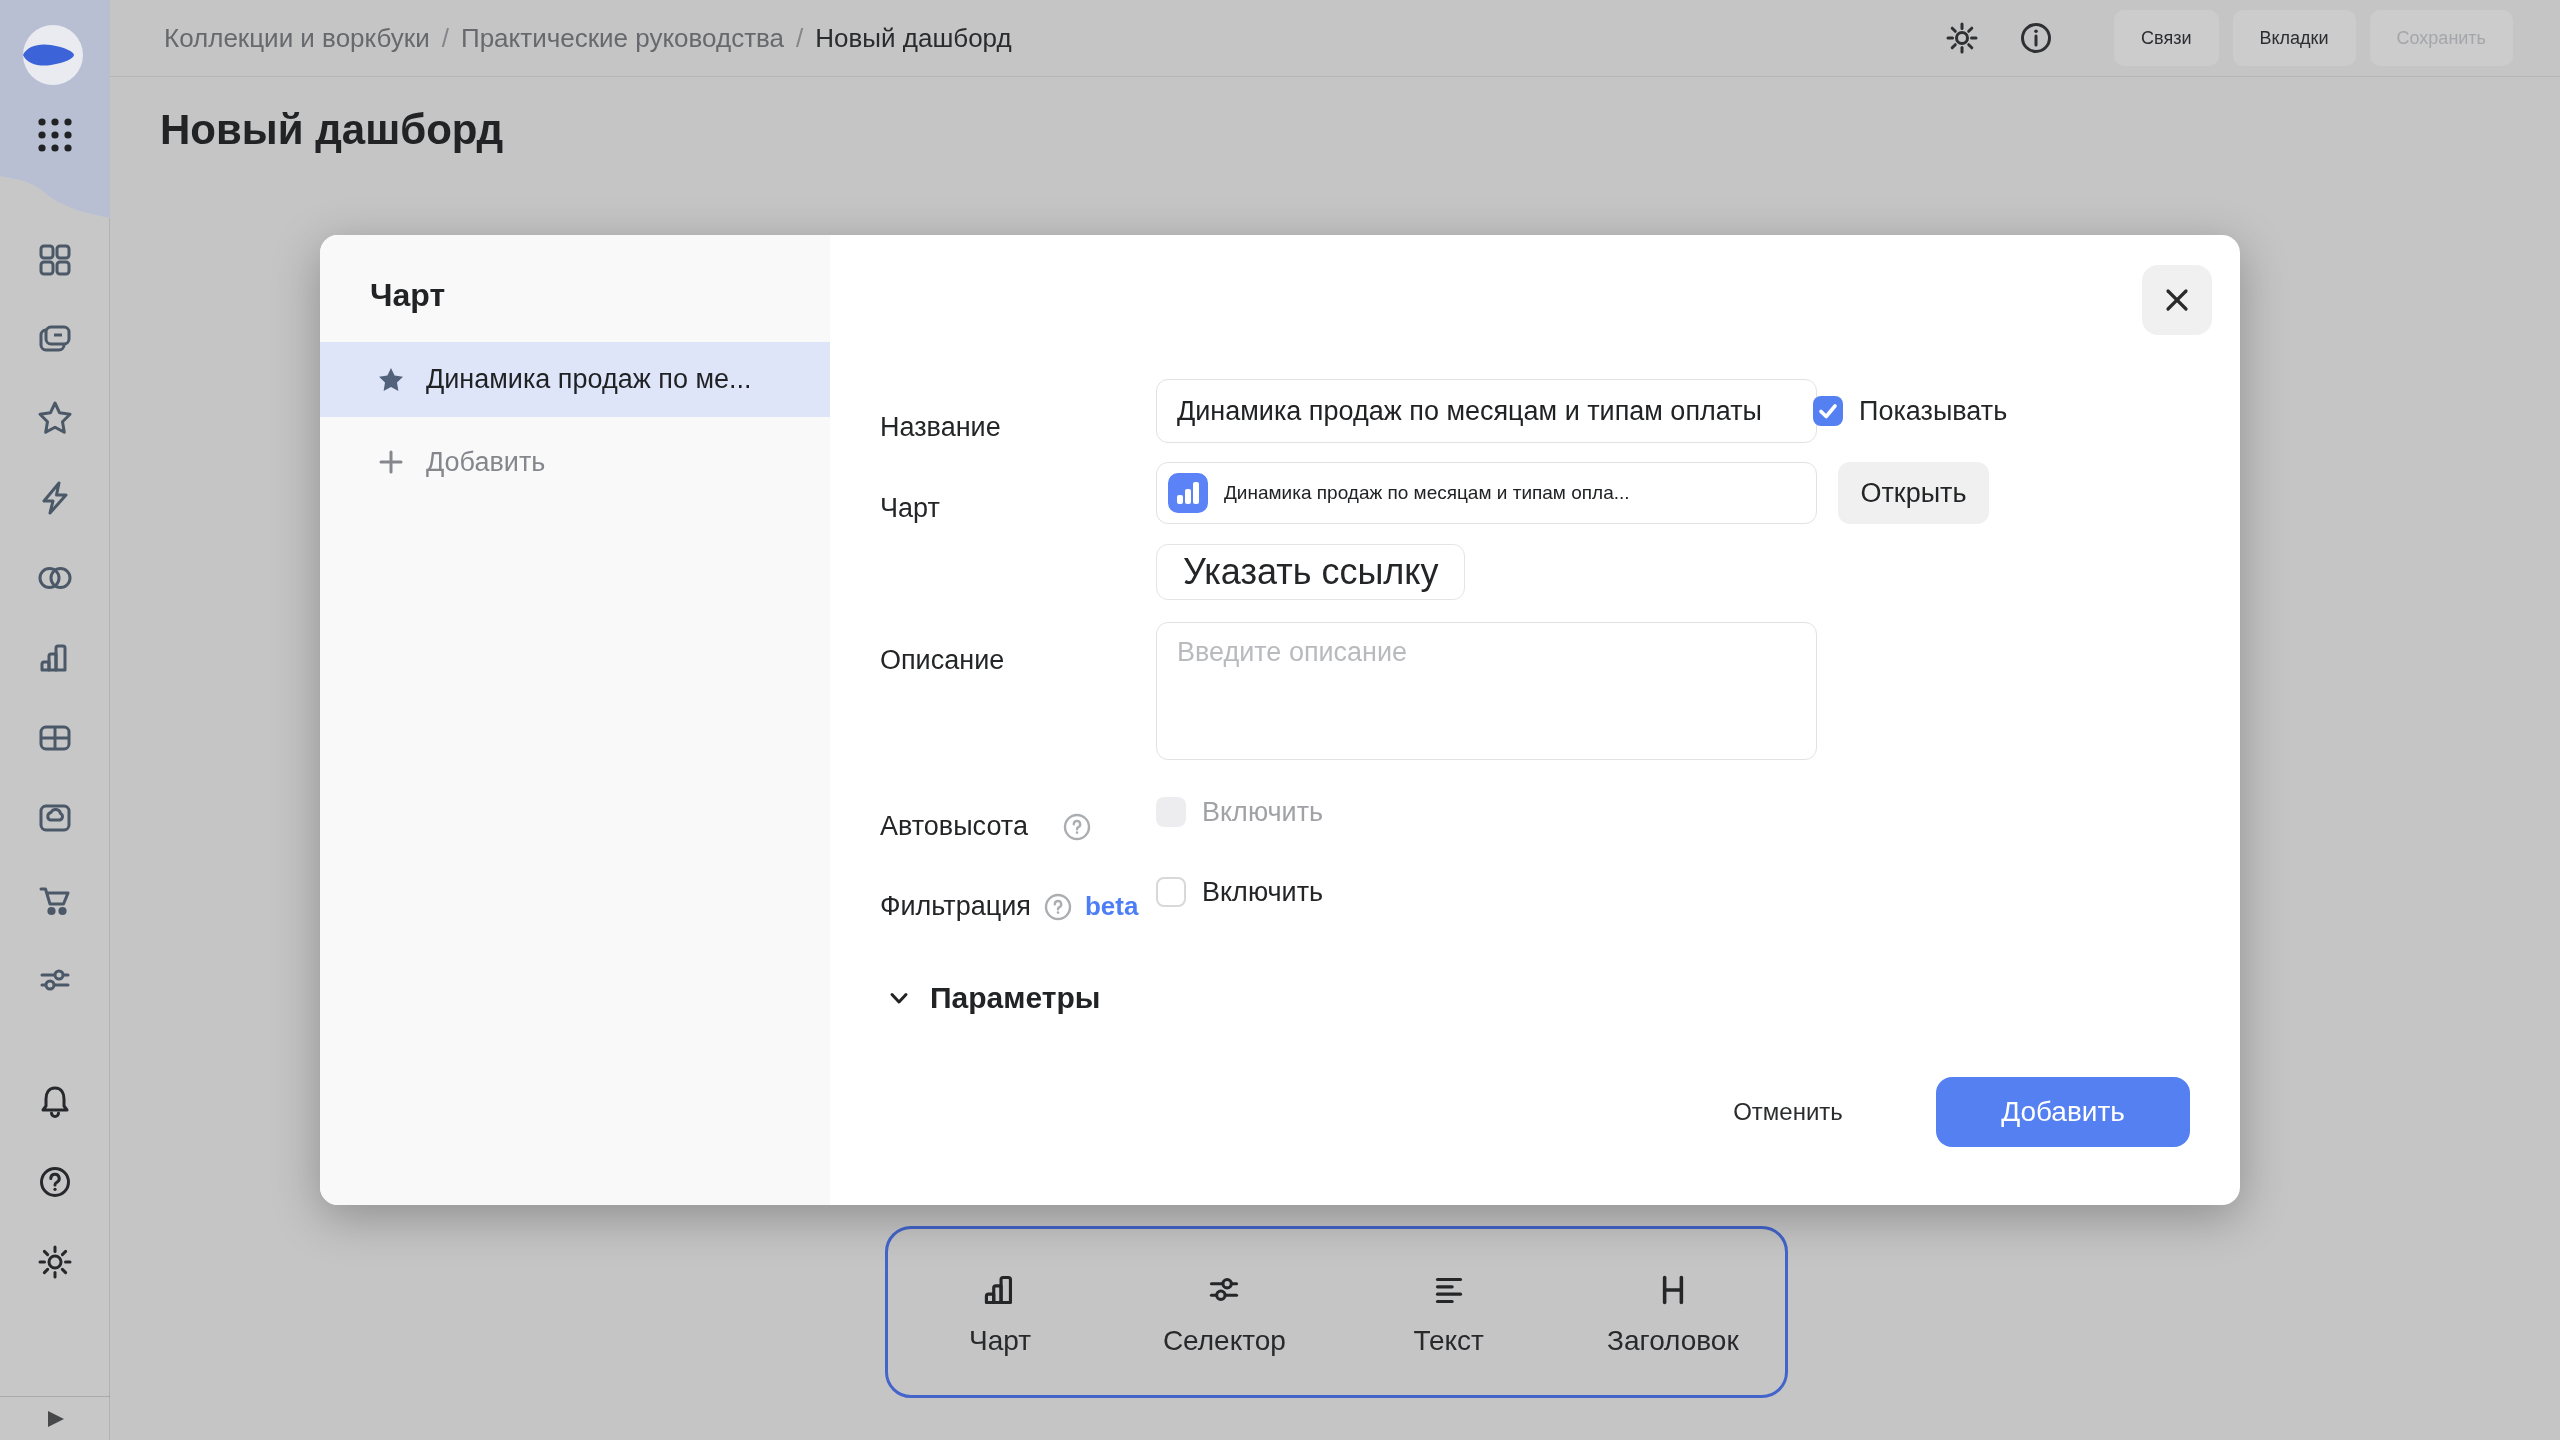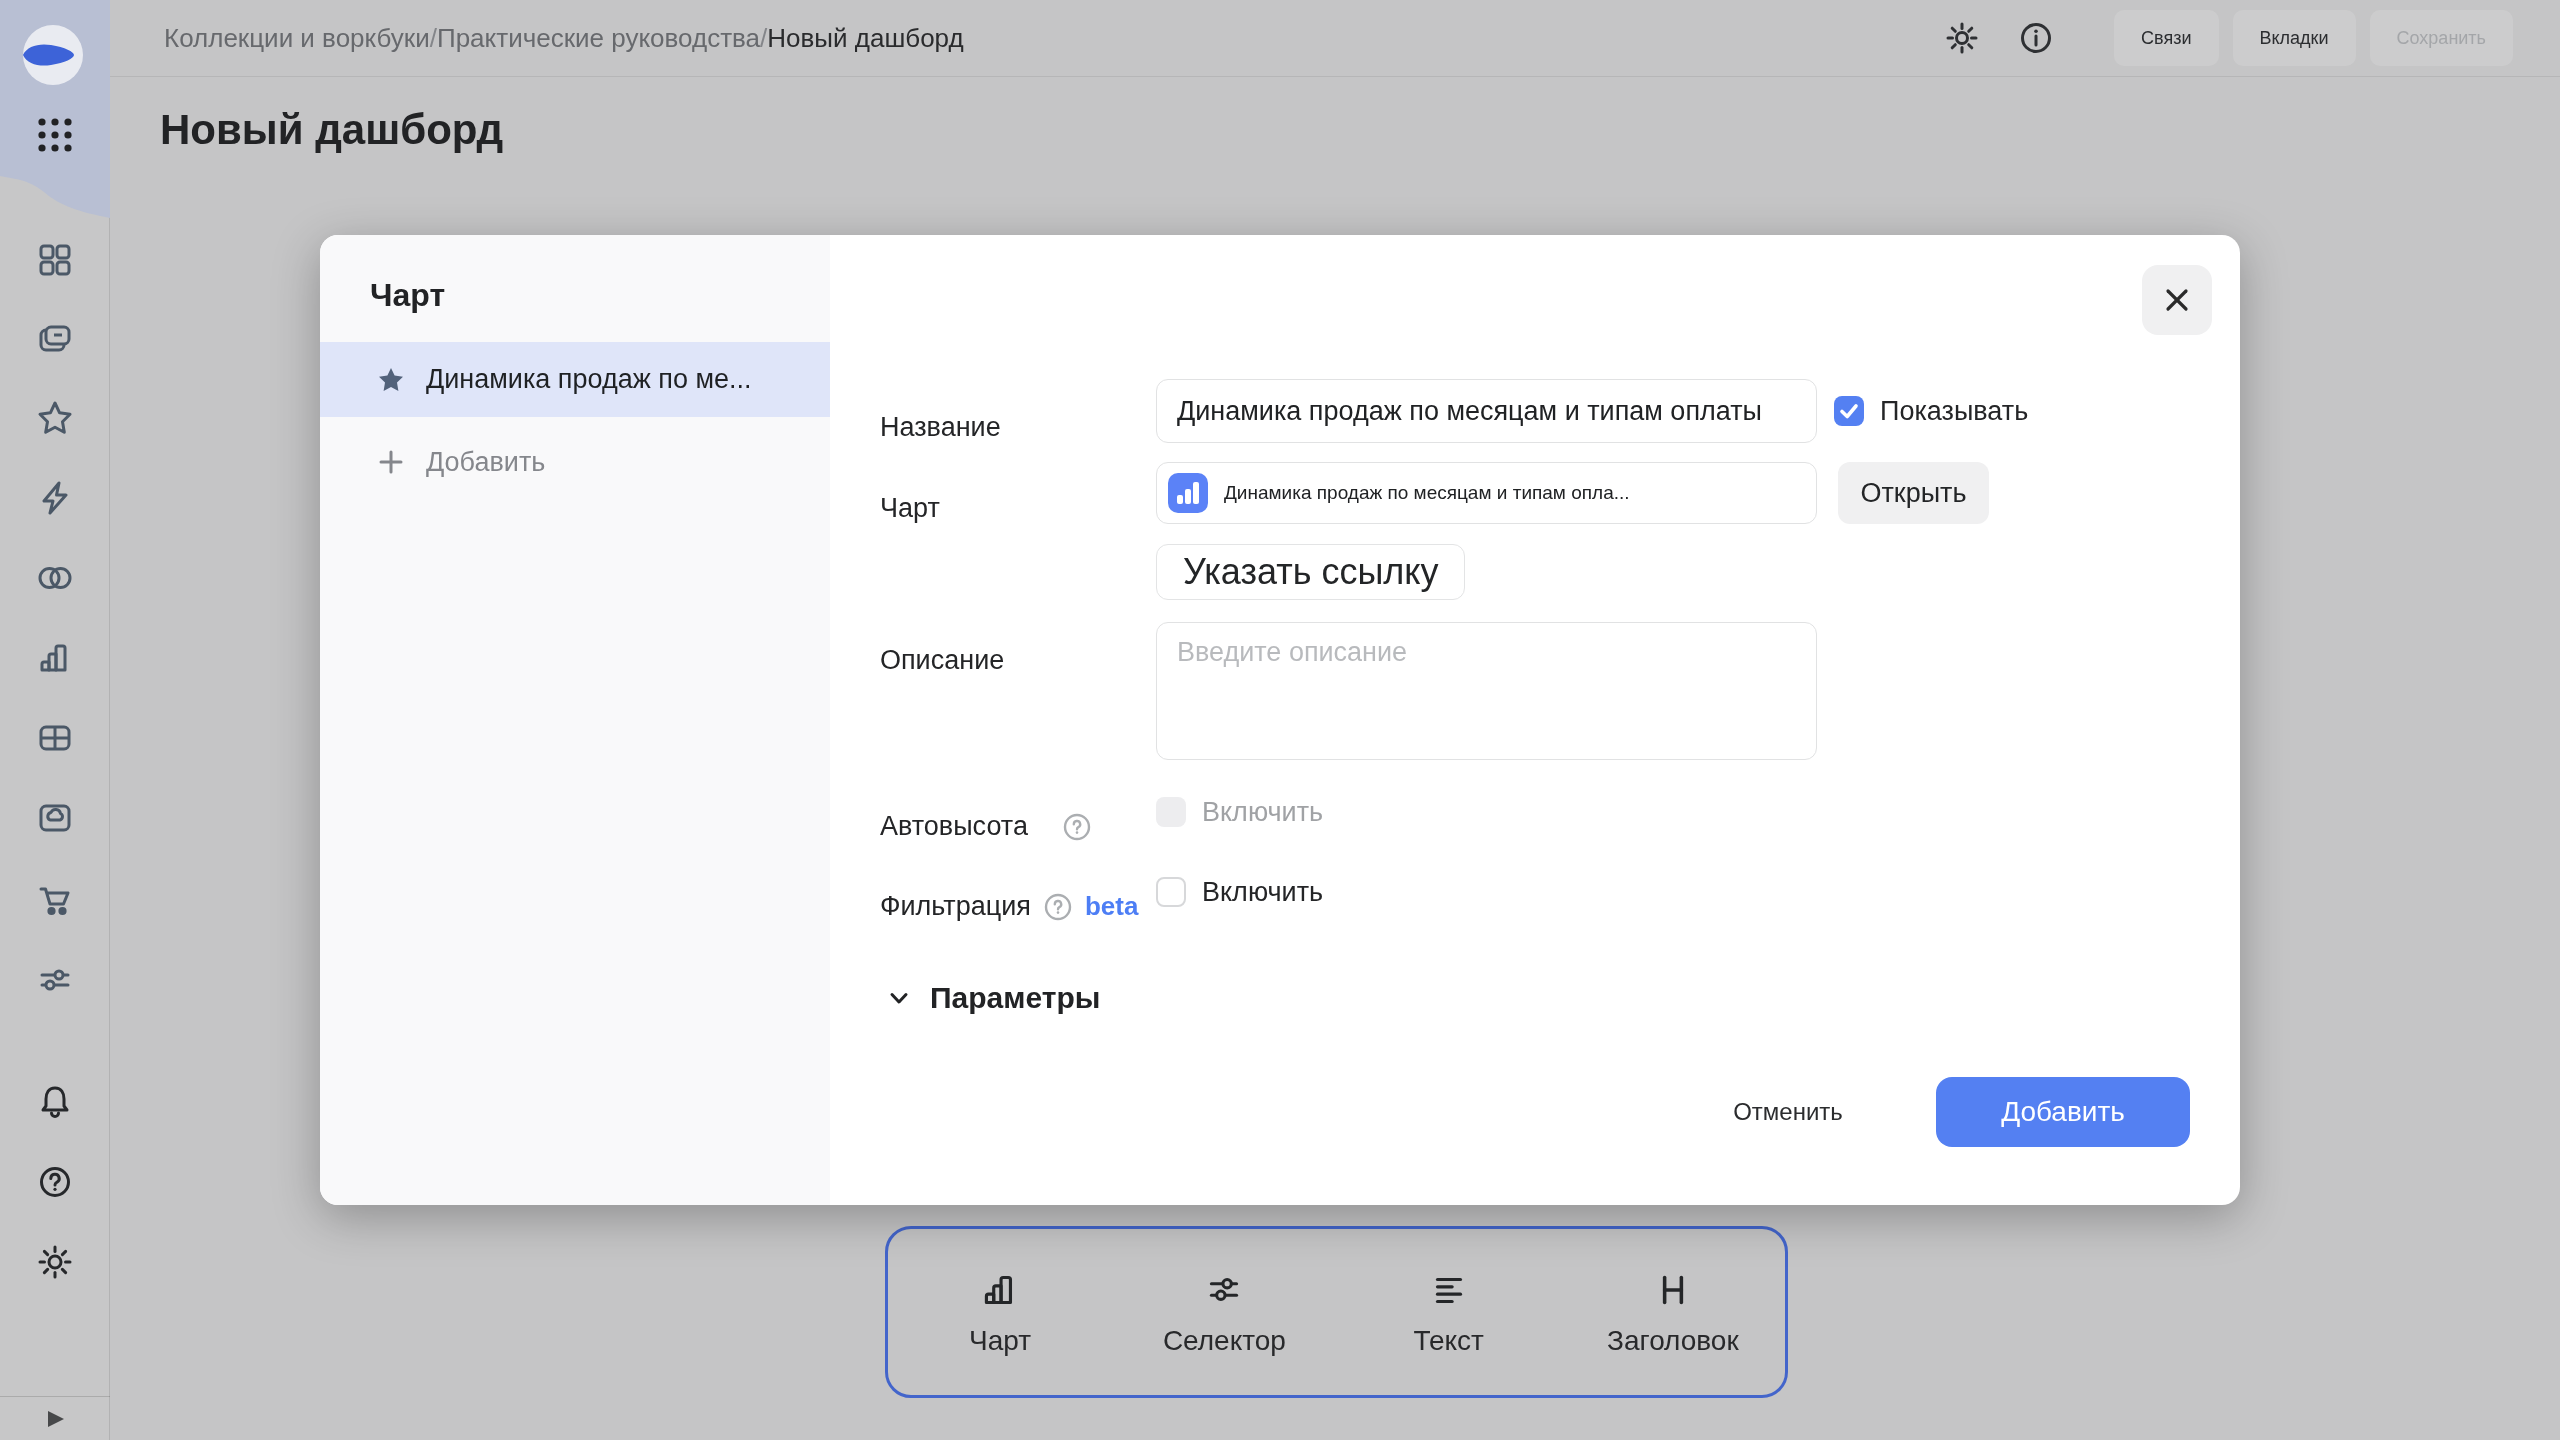--- a/index.html
+++ b/index.html
@@ -19,21 +19,21 @@
   .side-icon.dark { color:#26282b; }
   .logo { position:absolute; left:21px; top:23px; width:64px; height:64px; cursor:pointer; }
   .apps-grid { position:absolute; left:35px; top:115px; width:40px; height:40px; color:#212224; cursor:pointer; }
   .side-divider { position:absolute; left:0; top:1396px; width:110px; height:1px; background:rgba(0,0,0,.14); }
   .play-btn { position:absolute; left:40px; top:1404px; width:30px; height:30px; color:#47484a; cursor:pointer; }
 
   
   .header { position:absolute; left:110px; top:0; width:2450px; height:77px;
     display:flex; align-items:center; padding:0 47px 0 54px;
     border-bottom:1px solid #b6b6b7; }
-  .breadcrumb { display:flex; align-items:flex-start; gap:0; font-size:26px; color:#67696d; }
+  .breadcrumb { display:flex; align-items:flex-start; gap:12px; font-size:26px; color:#67696d; }
   .breadcrumb .crumb { cursor:pointer; }
   .breadcrumb .sep { color:#84868a; }
   .breadcrumb .current { color:#2a2b2d; }
   .header-actions { margin-left:auto; display:flex; align-items:center; }
   .hdr-icon { width:40px; height:40px; color:#2e3033; cursor:pointer; }
   .hdr-icon.gear { margin-right:34px; }
   .hdr-icon.info { margin-right:44px; }
   .hdr-btn { height:56px; padding:0 27px; margin-left:14px; border:none; border-radius:10px;
     background:#cccccd; color:#2b2d30; font-size:18px; font-family:inherit; cursor:pointer; }
   .hdr-btn.disabled { color:#a4a6a9; cursor:default; }
@@ -316,21 +316,21 @@
           <line x1="6" y1="6" x2="24" y2="24"></line>
             <line x1="24" y1="6" x2="6" y2="24"></line>
         </svg>
       </span>
     </button>
 
     <div class="frm-label" style="top:144px; height:64px;">
       <span>Название</span>
     </div>
     <input class="txt-input" style="top: 144px;" type="text" value="Динамика продаж по месяцам и типам оплаты">
-    <div class="check-row" style="left:1004px; top:144px; height:64px;">
+    <div class="check-row" style="left:983px; top:144px; height:64px;">
       <span class="checkbox checked">
         <span>
           <svg viewBox="0 0 30 30" width="30" height="30" fill="none" stroke="#ffffff" stroke-width="3.6" stroke-linecap="round" stroke-linejoin="round">
             <polyline points="8,15.5 13.2,20.5 22,10"></polyline>
           </svg>
         </span>
       </span>
       <span class="check-label">Показывать</span>
     </div>
 

